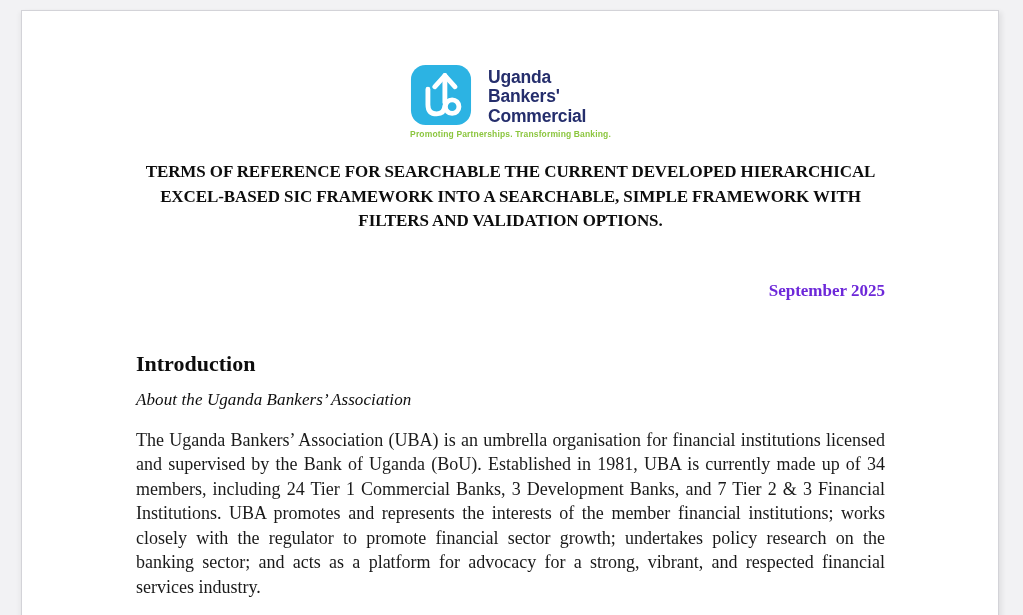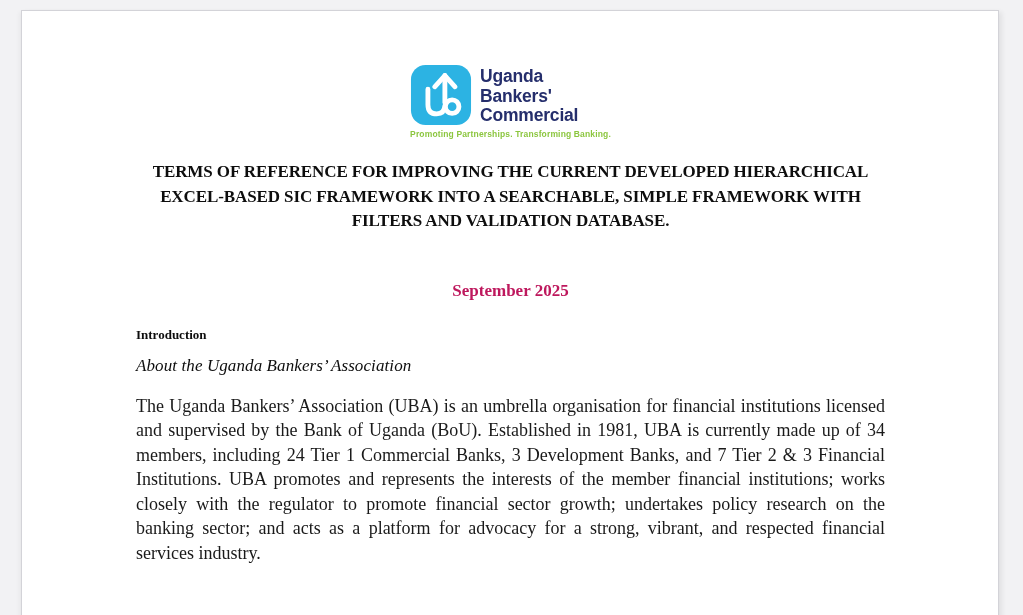--- a/index.html
+++ b/index.html
@@ -23,22 +23,22 @@
     padding: 53px 113px 0 114px;
   }
 
   
   .logo-block {
     width: fit-content;
     margin: 0 auto;
   }
   .logo-row {
     display: flex;
-    align-items: center;
-    gap: 8px;
+    align-items: flex-end;
+    gap: 16px;
   }
   .logo-mark { width: 62px; height: 62px; display: block; }
   .logo-wordmark {
     font-family: "Liberation Sans", sans-serif;
     font-weight: bold;
     font-size: 17.5px;
     line-height: 19.5px;
     letter-spacing: -0.2px;
     color: #252e6c;
     padding-top: 3px;
@@ -58,29 +58,29 @@
     margin-top: 21px;
     text-align: center;
     font-weight: bold;
     font-size: 17px;
     line-height: 24.5px;
     color: #0d0d0d;
     letter-spacing: -0.1px;
   }
   .doc-date {
     margin-top: 47px;
-    text-align: center;
+    text-align: right;
     font-weight: bold;
     font-size: 17px;
-    color: #be185d;
+    color: #6d28d9;
   }
   .h-intro {
-    margin-top: 26px;
+    margin-top: 50px;
     font-weight: bold;
-    font-size: 13px;
+    font-size: 22px;
     color: #0d0d0d;
   }
   .h-about {
     margin-top: 13px;
     font-weight: normal;
     font-style: italic;
     font-size: 17px;
     color: #0d0d0d;
     letter-spacing: 0.1px;
   }
@@ -113,23 +113,23 @@
         <div class="logo-wordmark">
           <div>Uganda</div>
           <div>Bankers'</div>
           <div>Commercial</div>
         </div>
       </div>
       <div class="logo-tagline">Promoting Partnerships. Transforming Banking.</div>
     </div>
 
     <div class="doc-title">
-      <div>TERMS OF REFERENCE FOR IMPROVING THE CURRENT DEVELOPED HIERARCHICAL</div>
+      <div>TERMS OF REFERENCE FOR SEARCHABLE THE CURRENT DEVELOPED HIERARCHICAL</div>
       <div>EXCEL-BASED SIC FRAMEWORK INTO A SEARCHABLE, SIMPLE FRAMEWORK WITH</div>
-      <div>FILTERS AND VALIDATION DATABASE.</div>
+      <div>FILTERS AND VALIDATION OPTIONS.</div>
     </div>
 
     <div class="doc-date">September 2025</div>
 
     <div class="h-intro">Introduction</div>
 
     <div class="h-about">About the Uganda Bankers’ Association</div>
 
     <div class="body-par">The Uganda Bankers’ Association (UBA) is an umbrella organisation for financial institutions licensed and supervised by the Bank of Uganda (BoU). Established in 1981, UBA is currently made up of 34 members, including 24 Tier 1 Commercial Banks, 3 Development Banks, and 7 Tier 2 &amp; 3 Financial Institutions.  UBA promotes and represents the interests of the member financial institutions; works closely with the regulator to promote financial sector growth; undertakes policy research on the banking sector; and acts as a platform for advocacy for a strong, vibrant, and respected financial services industry.</div>
 

